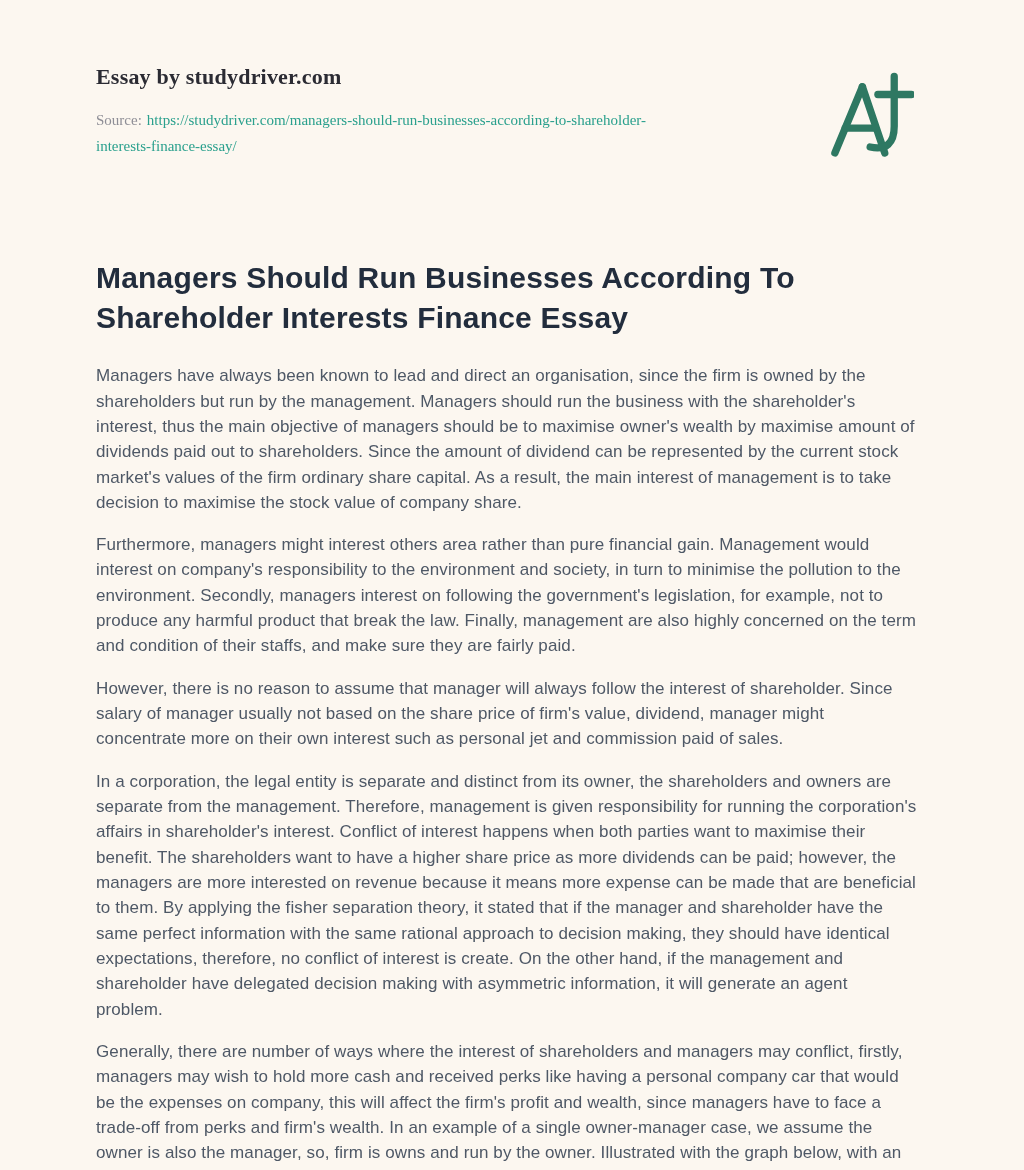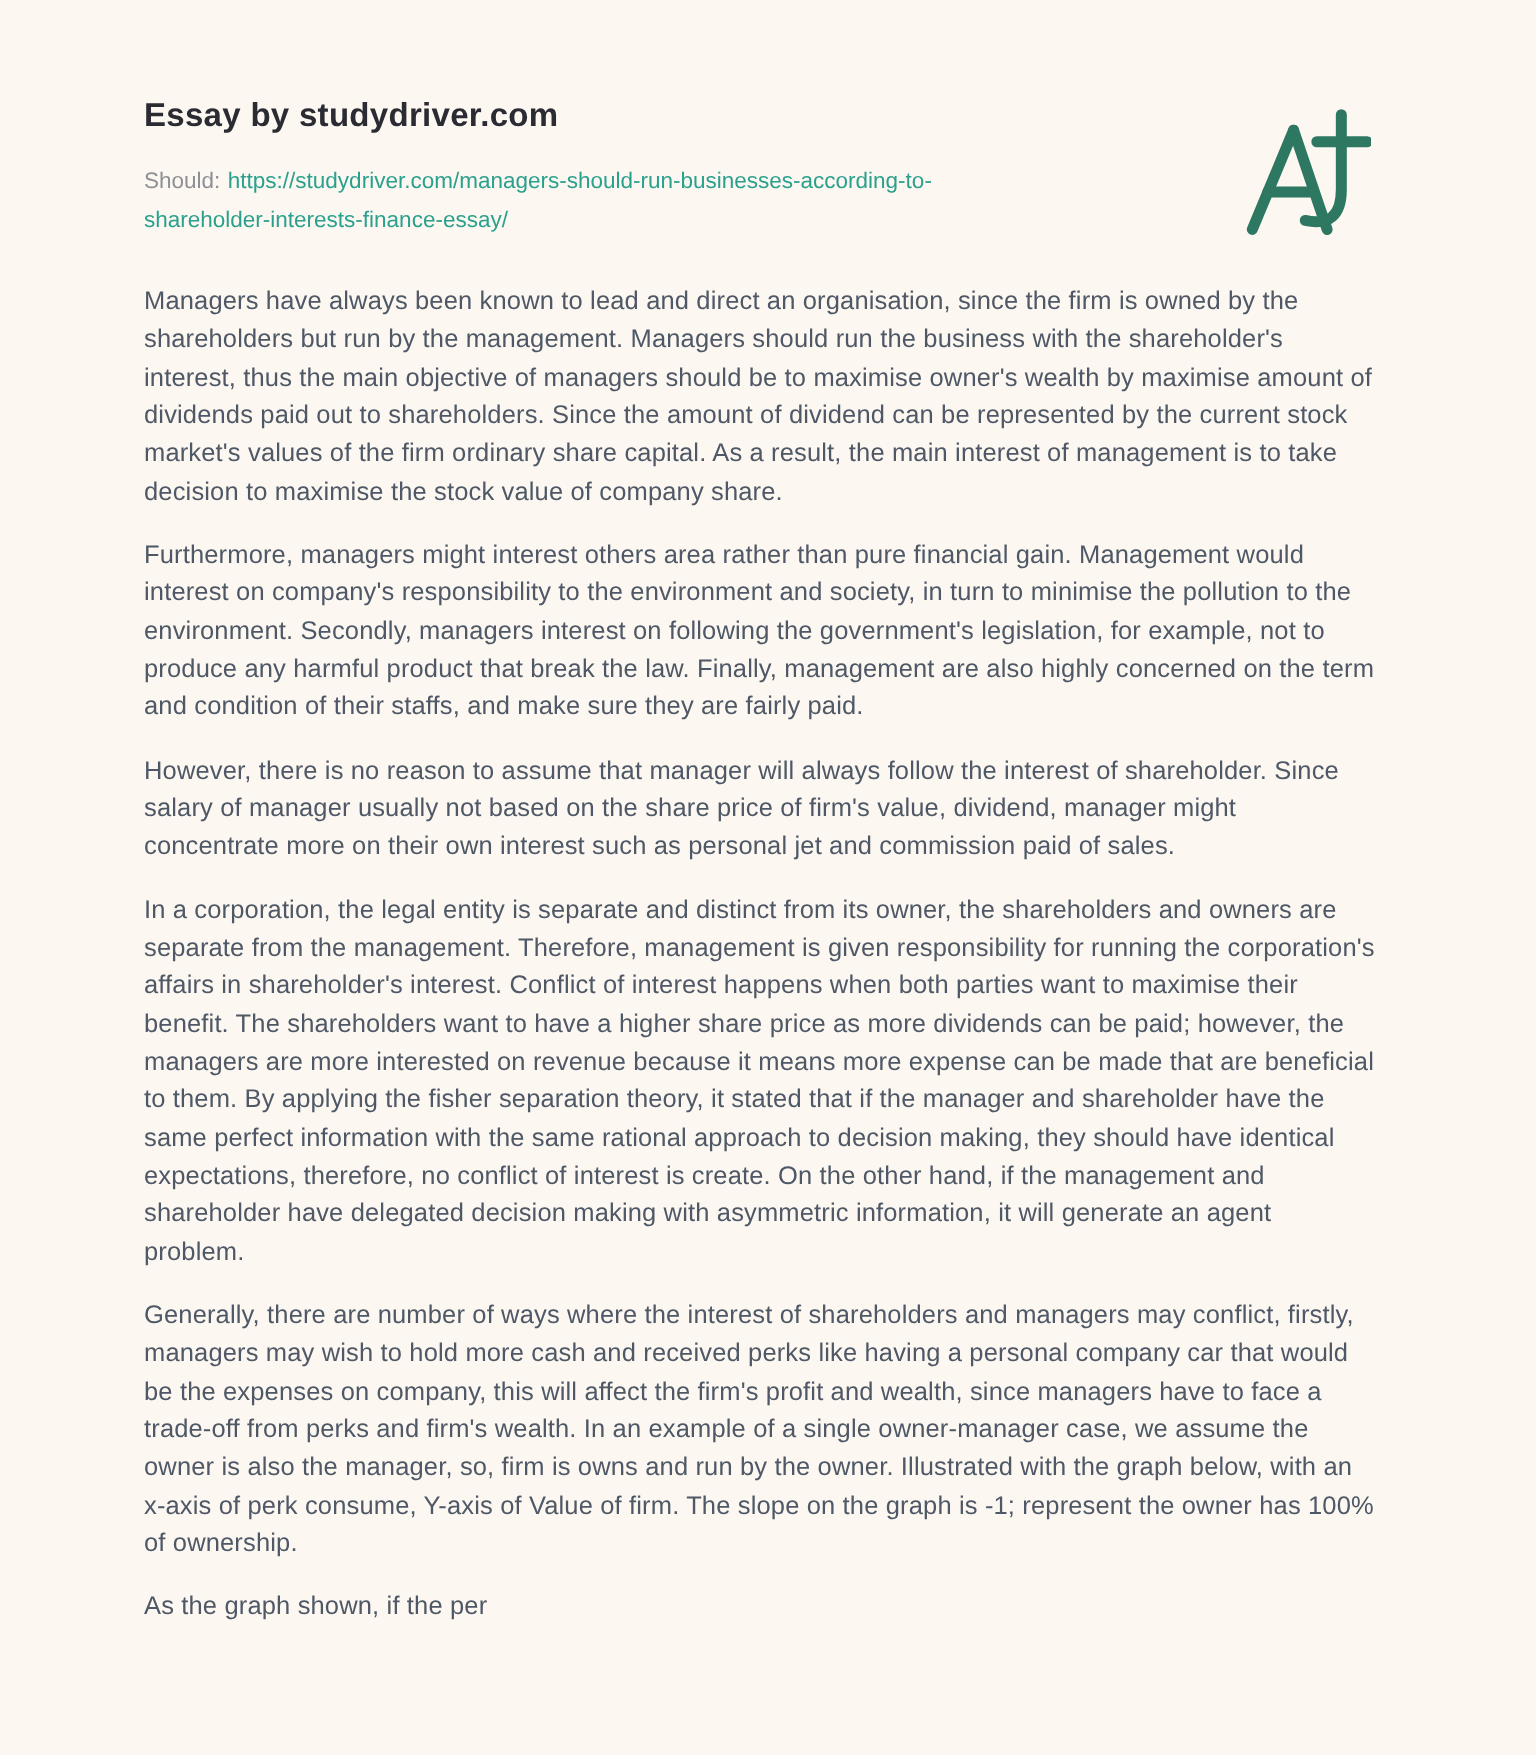--- a/index.html
+++ b/index.html
@@ -15,21 +15,21 @@
   }
 
   .page { padding: 64px 96px 0 96px; }
 
   .header {
     display: flex;
     justify-content: space-between;
     align-items: flex-start;
   }
 
-  .header-left { max-width: 580px; }
+  .header-left { max-width: 580px; font-family: Liberation Serif, serif; }
 
   .byline {
     font-size: 22px;
     font-weight: 700;
     color: var(--byline-text, #2b2b33);
     letter-spacing: 0.2px;
   }
 
   .source {
     margin-top: 18px;
@@ -78,38 +78,39 @@
 </style>
 </head>
 <body>
 
 <div class="page">
 
   <header class="header">
     <div class="header-left">
       <div class="byline">Essay by studydriver.com</div>
       <p class="source">
-        <span class="source-label">Should:</span><a class="source-url">https://studydriver.com/managers-should-run-businesses-according-to-shareholder-interests-finance-essay/</a>
+        <span class="source-label">Source:</span><a class="source-url">https://studydriver.com/managers-should-run-businesses-according-to-shareholder-interests-finance-essay/</a>
       </p>
     </div>
 
     <div class="logo">
       <svg viewBox="0 0 100 100" width="86" height="92" aria-hidden="true">
         <g fill="none" stroke="var(--logo-green, #2e7862)" stroke-width="8.5" stroke-linecap="round">
           <path d="M8 93 L40 16"></path>
           <path d="M40 16 L66 93"></path>
           <path d="M20 64 L55 64"></path>
           <path d="M77 4 L77 62 Q77 92 49 86"></path>
           <path d="M58 25 L97 25"></path>
         </g>
       </svg>
     </div>
   </header>
 
   <main>
+    <h1 class="title">Managers Should Run Businesses According To Shareholder Interests Finance Essay</h1>
     <div class="essay-body">
         <p>Managers have always been known to lead and direct an organisation, since the firm is owned by the shareholders but run by the management. Managers should run the business with the shareholder's interest, thus the main objective of managers should be to maximise owner's wealth by maximise amount of dividends paid out to shareholders. Since the amount of dividend can be represented by the current stock market's values of the firm ordinary share capital. As a result, the main interest of management is to take decision to maximise the stock value of company share.</p>
         <p>Furthermore, managers might interest others area rather than pure financial gain. Management would interest on company's responsibility to the environment and society, in turn to minimise the pollution to the environment. Secondly, managers interest on following the government's legislation, for example, not to produce any harmful product that break the law. Finally, management are also highly concerned on the term and condition of their staffs, and make sure they are fairly paid.</p>
         <p>However, there is no reason to assume that manager will always follow the interest of shareholder. Since salary of manager usually not based on the share price of firm's value, dividend, manager might concentrate more on their own interest such as personal jet and commission paid of sales.</p>
         <p>In a corporation, the legal entity is separate and distinct from its owner, the shareholders and owners are separate from the management. Therefore, management is given responsibility for running the corporation's affairs in shareholder's interest. Conflict of interest happens when both parties want to maximise their benefit. The shareholders want to have a higher share price as more dividends can be paid; however, the managers are more interested on revenue because it means more expense can be made that are beneficial to them. By applying the fisher separation theory, it stated that if the manager and shareholder have the same perfect information with the same rational approach to decision making, they should have identical expectations, therefore, no conflict of interest is create. On the other hand, if the management and shareholder have delegated decision making with asymmetric information, it will generate an agent problem.</p>
         <p>Generally, there are number of ways where the interest of shareholders and managers may conflict, firstly, managers may wish to hold more cash and received perks like having a personal company car that would be the expenses on company, this will affect the firm's profit and wealth, since managers have to face a trade-off from perks and firm's wealth. In an example of a single owner-manager case, we assume the owner is also the manager, so, firm is owns and run by the owner. Illustrated with the graph below, with an x-axis of perk consume, Y-axis of Value of firm. The slope on the graph is -1; represent the owner has 100% of ownership.</p>
         <p>As the graph shown, if the per</p>
       </div>
   </main>
 

